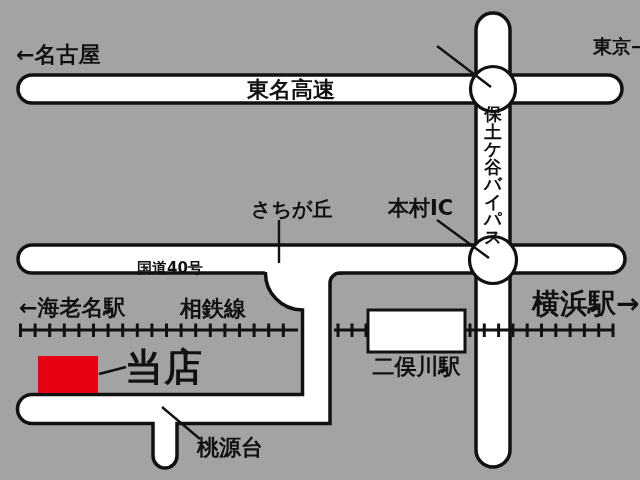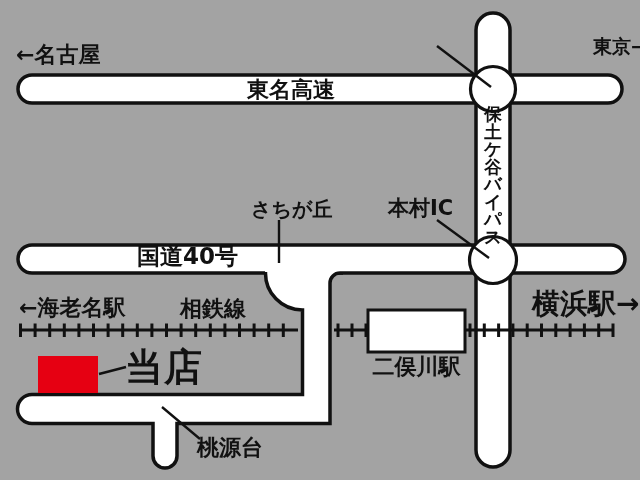--- a/index.html
+++ b/index.html
@@ -134,21 +134,21 @@
   <div class="label" style="left:247px;top:78px;font-size:22px;">東名高速</div>
 
 
 
   <div class="label vertical" style="left:483px;top:106px;font-size:17.5px;width:20px;line-height:1.0;">保土ケ谷バイパス</div>
 
   <div class="label" style="left:388px;top:197px;font-size:21px;text-align:right;">本村IC</div>
 
   <div class="label" style="left:251px;top:198px;font-size:20px;">さちが丘</div>
 
-  <div class="label" style="left:137px;top:244px;font-size:23px;">国道40号</div>
+  <div class="label" style="left:137px;top:260px;font-size:15px;">国道40号</div>
 
   <div class="label" style="left:19px;top:296px;font-size:22px;">←海老名駅</div>
 
   <div class="label" style="left:180px;top:297px;font-size:22px;">相鉄線</div>
 
   <div class="label" style="left:532px;top:289px;font-size:28px;">横浜駅→</div>
 
   <div class="label station-box-label" style="left:368px;top:310px;width:97px;height:42px;font-size:22px;">二俣川駅</div>
 
   <div class="label store-label" style="left:125px;top:347px;font-size:38px;">当店</div>

